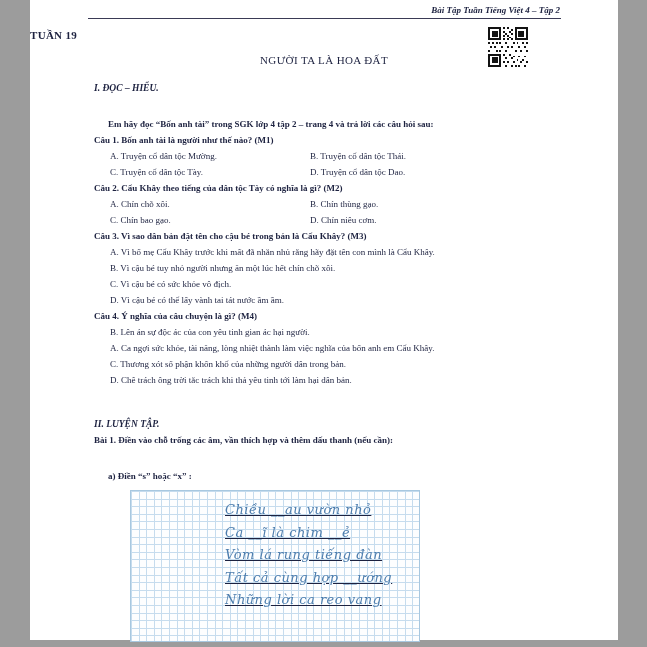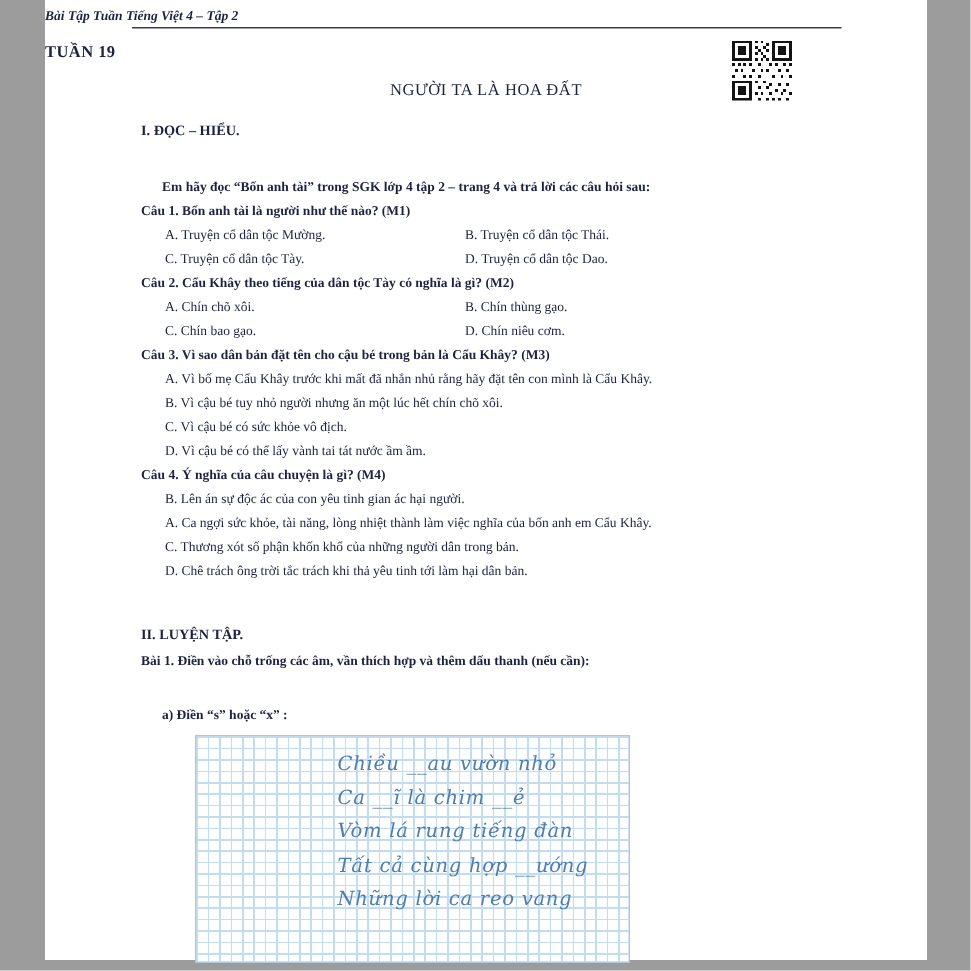--- a/index.html
+++ b/index.html
@@ -8,60 +8,61 @@
 
   .sheet {
     position:relative;
     width:588px; height:640px;
     margin-left:30px;
     background:#ffffff;
     color:#1d2240;
   }
 
   .running-header {
-    text-align:left;
+    text-align:right;
     padding:5px 58px 2px 0;
     font-size:9px; line-height:11px;
     font-weight:bold; font-style:italic;
   }
   .header-rule { border-bottom:1px solid #3a3a55; margin:0 57px 0 58px; }
 
   .week-title {
     text-align:left; font-weight:bold; font-size:11px;
     line-height:14px; margin-top:9px; letter-spacing:.3px;
   }
   .lesson-title {
     text-align:center; font-weight:normal; font-size:11px;
     line-height:14px; margin-top:11px; letter-spacing:.4px;
   }
 
   .qr { position:absolute; top:27px; right:90px; width:40px; height:40px; }
 
   .content { padding:13px 58px 0 64px; font-size:9px; line-height:16px; }
 
-  .sec-heading { font-weight:bold; font-size:9.5px; }
+  .sec-heading { font-weight:bold; font-size:9.5px;font-style:italic; }
   .bold { font-weight:bold; }
   .indent { padding-left:14px;margin-top:20px; }
 
   .opts { padding-left:16px; }
   .two-col { display:grid; grid-template-columns:200px 1fr; }
   .q-title { font-weight:bold; }
 
   .sec2 { margin-top:28px; }
 
   .writing-grid {
     margin:6px 0 0 36px;
     width:290px; height:152px;
     border:1px solid #a8c8e0;
     background-color:#fdfeff;
     background-image:
       repeating-linear-gradient(to right, #c6dcee 0, #c6dcee 1px, transparent 1px, transparent 7.6px),
       repeating-linear-gradient(to bottom, #c6dcee 0, #c6dcee 1px, transparent 1px, transparent 7.6px);
     padding:8px 0 12px 94px;
     overflow:hidden;
+    text-decoration:underline;
   }
   .hw-line {
     font-family:"DejaVu Serif", serif;
     font-style:italic;
     font-size:13px; line-height:22.5px;
     color:#4e7eae;
     white-space:nowrap;
     letter-spacing:.5px;
   }
 

